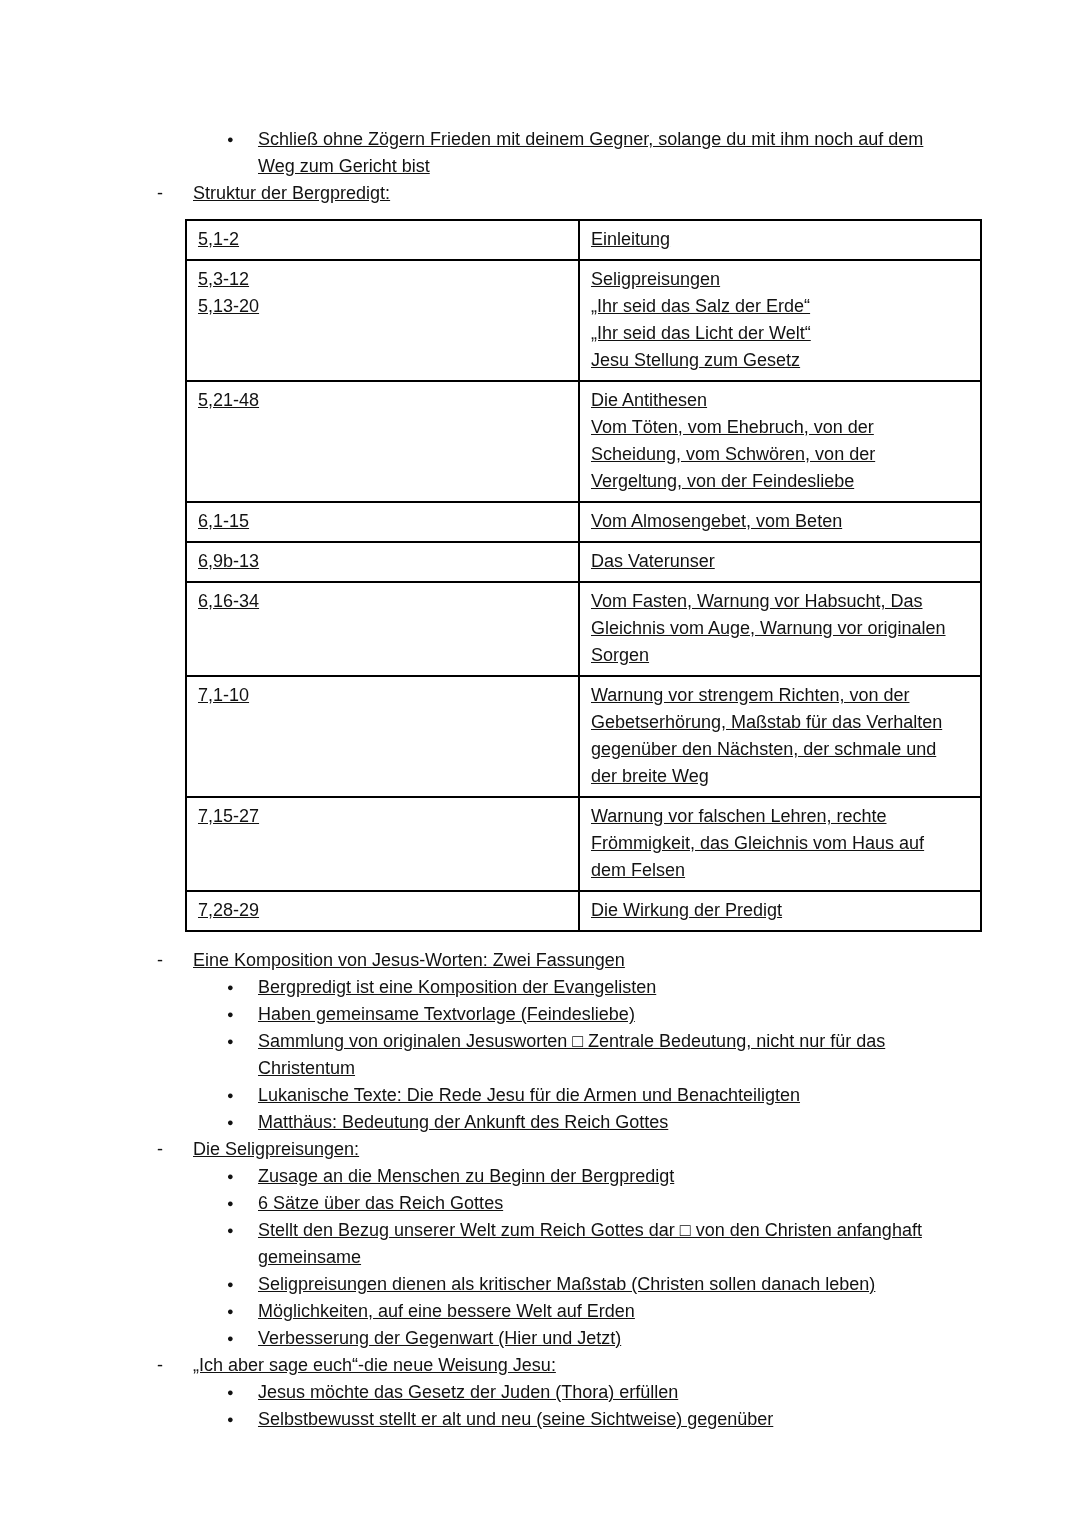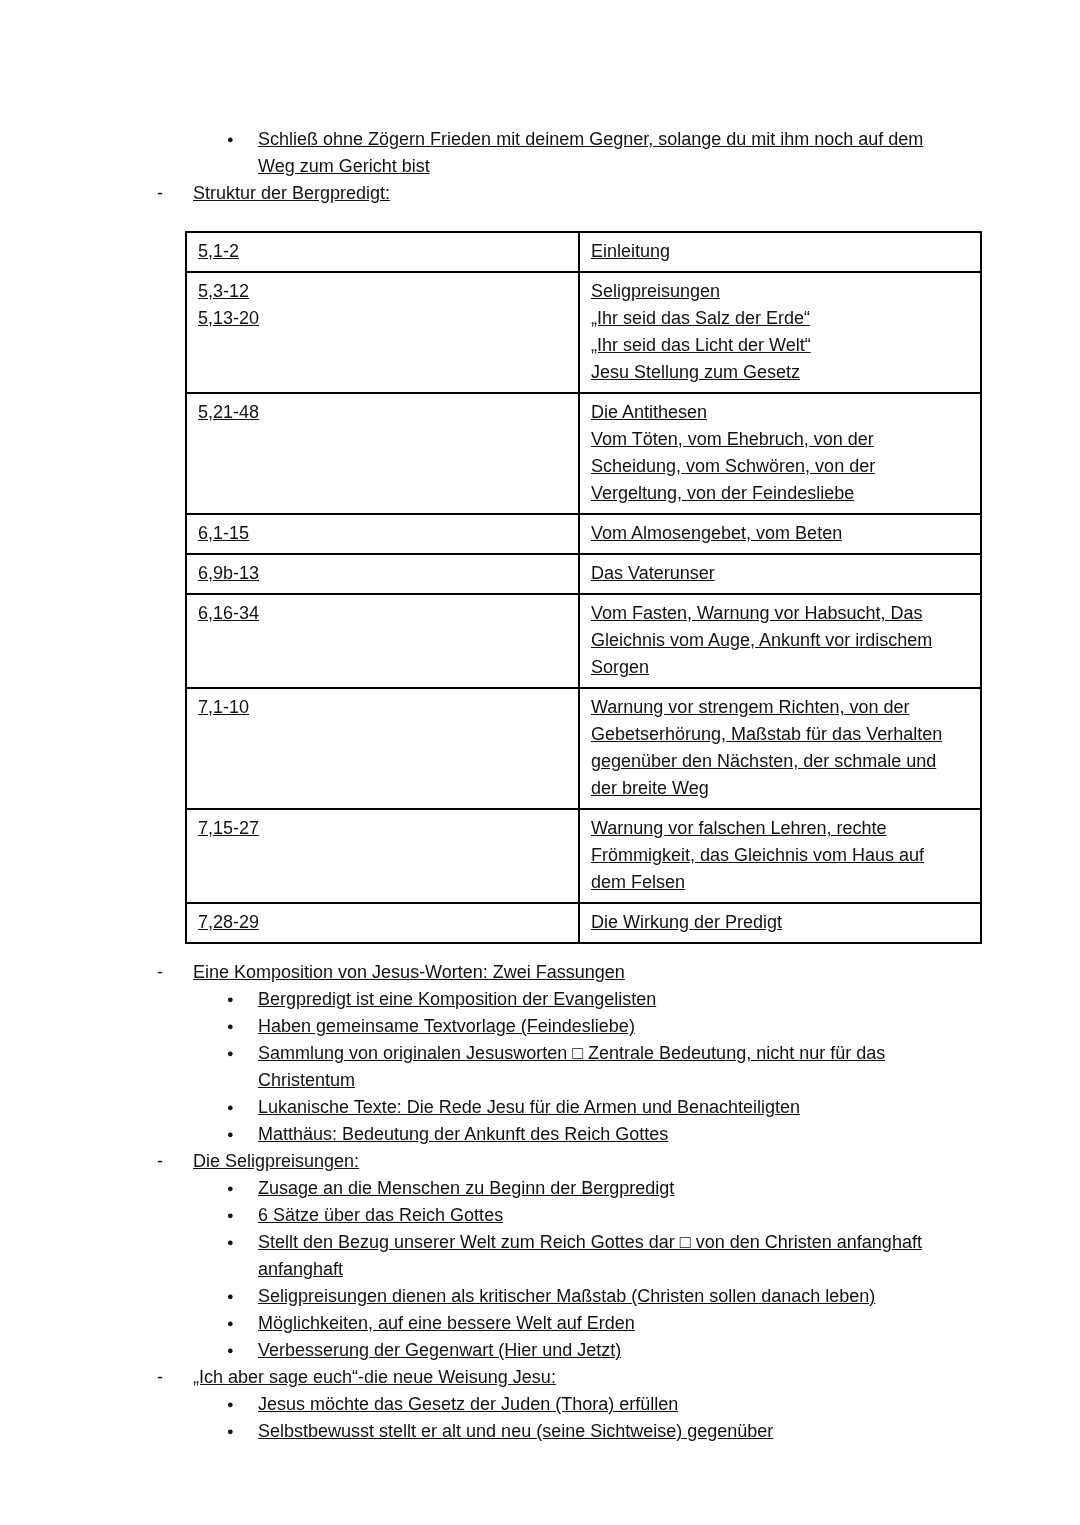--- a/index.html
+++ b/index.html
@@ -26,21 +26,21 @@
   .l1 .marker { width: 36px; }
 
   
   .l2 { margin-left: 227px; }
   .l2 .marker { width: 31px; font-size: 11px; line-height: 27px; }
 
   table.struktur {
     border-collapse: collapse;
     table-layout: fixed;
     width: 753px;
-    margin: 24px 0 15px 185px;
+    margin: 12px 0 15px 185px;
   }
   table.struktur td {
     border: 2px solid #000000;
     vertical-align: top;
     padding: 5px 8px 6px 11px;
     line-height: 27px;
   }
   td.c-ref { width: 372px; }
   td.c-desc { width: 381px; }
 </style>
@@ -112,21 +112,21 @@
         <td class="c-desc">
           <span class="line">Das Vaterunser</span>
         </td>
       </tr>
       <tr>
         <td class="c-ref">
           <span class="line">6,16-34</span>
         </td>
         <td class="c-desc">
           <span class="line">Vom Fasten, Warnung vor Habsucht, Das</span>
-          <span class="line">Gleichnis vom Auge, Ankunft vor irdischem</span>
+          <span class="line">Gleichnis vom Auge, Warnung vor originalen</span>
           <span class="line">Sorgen</span>
         </td>
       </tr>
       <tr>
         <td class="c-ref">
           <span class="line">7,1-10</span>
         </td>
         <td class="c-desc">
           <span class="line">Warnung vor strengem Richten, von der</span>
           <span class="line">Gebetserhörung, Maßstab für das Verhalten</span>
@@ -208,21 +208,21 @@
   <div class="item l2">
     <span class="marker">●</span>
     <span class="text">
       <span class="line">6 Sätze über das Reich Gottes</span>
     </span>
   </div>
   <div class="item l2">
     <span class="marker">●</span>
     <span class="text">
       <span class="line">Stellt den Bezug unserer Welt zum Reich Gottes dar □ von den Christen anfanghaft</span>
-      <span class="line">anfanghaft</span>
+      <span class="line">gemeinsame</span>
     </span>
   </div>
   <div class="item l2">
     <span class="marker">●</span>
     <span class="text">
       <span class="line">Seligpreisungen dienen als kritischer Maßstab (Christen sollen danach leben)</span>
     </span>
   </div>
   <div class="item l2">
     <span class="marker">●</span>

